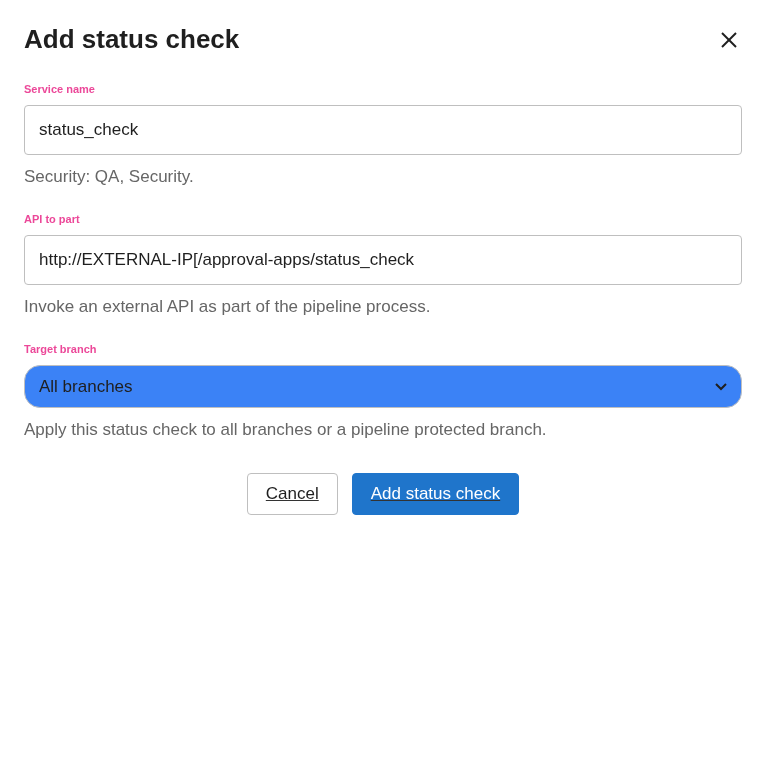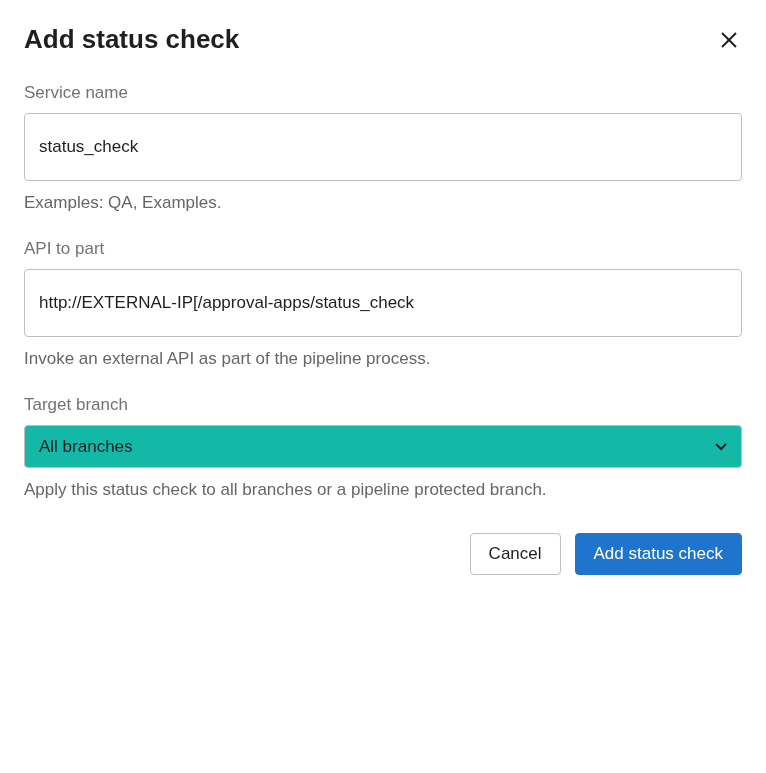--- a/index.html
+++ b/index.html
@@ -41,47 +41,47 @@
       width: 18px;
       height: 18px;
       stroke: #1f1f1f;
       stroke-width: 2;
     }
     .form-group {
       margin-bottom: 24px;
     }
     .form-label {
       display: block;
-      font-size: 17px;
-      font-weight: 400;
-      color: #737373;
+      font-size: 11px;
+      font-weight: 700;
+      color: #ec4899;
       margin-bottom: 10px;
     }
     .form-input {
       width: 100%;
-      padding: 23px 14px;
+      padding: 14px 14px;
       font-size: 17px;
       color: #1f1f1f;
       border: 1px solid #bfbfbf;
       border-radius: 4px;
       background: #fff;
       font-family: inherit;
     }
     .form-select-wrapper {
       position: relative;
     }
     .form-select {
       width: 100%;
       padding: 11px 14px;
       padding-right: 40px;
       font-size: 17px;
       color: #1f1f1f;
       border: 1px solid #bfbfbf;
-      border-radius: 4px;
-      background: #14b8a6;
+      border-radius: 16px;
+      background: #3b82f6;
       font-family: inherit;
       appearance: none;
       -webkit-appearance: none;
       cursor: pointer;
     }
     .select-chevron {
       position: absolute;
       right: 14px;
       top: 50%;
       transform: translateY(-50%);
@@ -93,23 +93,24 @@
       fill: none;
     }
     .help-text {
       font-size: 17px;
       color: #666;
       margin-top: 10px;
       line-height: 1.4;
     }
     .dialog-footer {
       display: flex;
-      justify-content: flex-end;
+      justify-content: center;
       gap: 14px;
       margin-top: 32px;
+      text-decoration: underline;
     }
     .btn {
       padding: 10px 18px;
       font-size: 17px;
       border-radius: 4px;
       cursor: pointer;
       font-family: inherit;
       font-weight: 400;
     }
     .btn-default {
@@ -133,21 +134,21 @@
       <svg viewBox="0 0 18 18" fill="none">
         <line x1="2" y1="2" x2="16" y2="16"></line>
         <line x1="16" y1="2" x2="2" y2="16"></line>
       </svg>
     </button>
   </div>
 
   <div class="form-group">
     <label class="form-label">Service name</label>
     <input type="text" class="form-input" value="status_check" style="">
-    <p class="help-text">Examples: QA, Examples.</p>
+    <p class="help-text">Security: QA, Security.</p>
   </div>
 
   <div class="form-group">
     <label class="form-label">API to part</label>
     <input type="text" class="form-input" value="http://EXTERNAL-IP[/approval-apps/status_check" style="">
     <p class="help-text">Invoke an external API as part of the pipeline process.</p>
   </div>
 
   <div class="form-group">
     <label class="form-label">Target branch</label>

